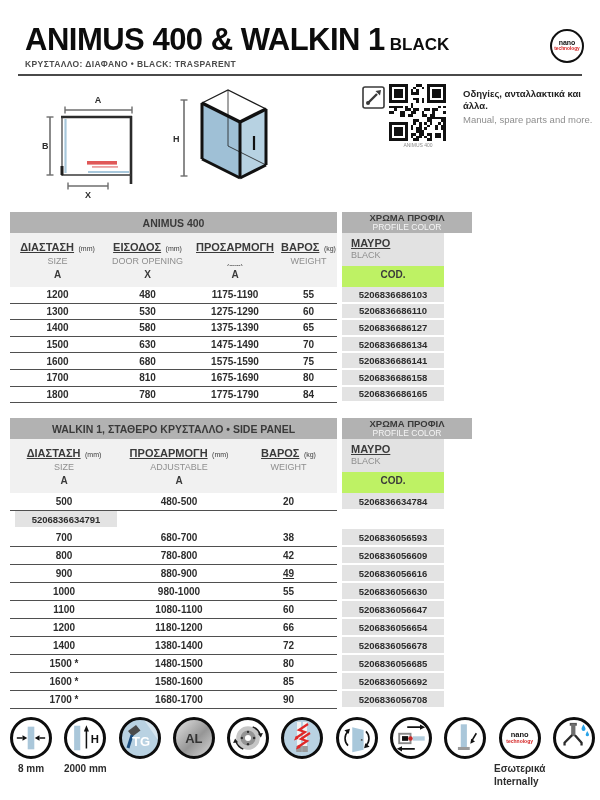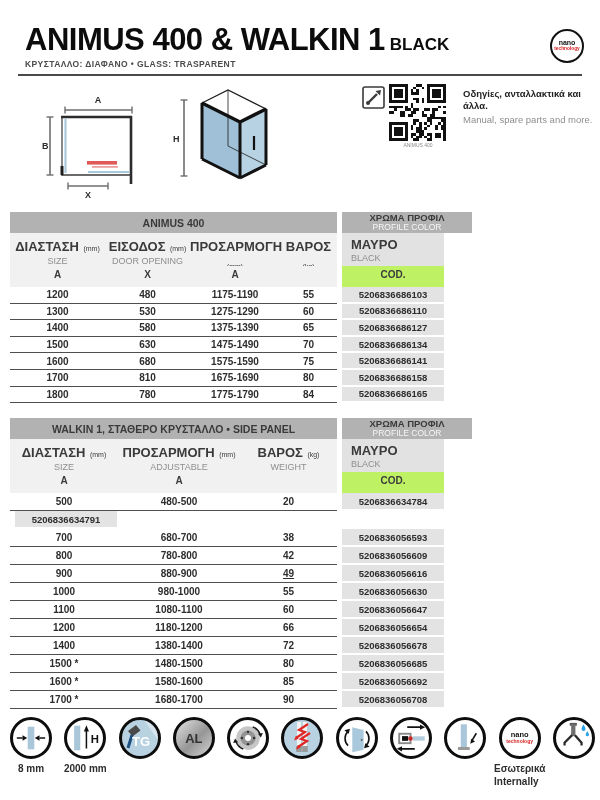--- a/index.html
+++ b/index.html
@@ -29,21 +29,21 @@
   #table1{top:212px;} #table2{top:418px;}
   .band-row{display:flex;height:21px;}
   .band-main{width:327px;background:#b2b2b2;display:flex;align-items:center;justify-content:center;
              font-size:10.5px;font-weight:bold;color:#3a3a3a;}
   .band-color{width:130px;margin-left:5px;background:#b2b2b2;text-align:center;padding-top:1px;box-sizing:border-box;}
   .bc1{font-size:9.5px;font-weight:bold;color:#3a3a3a;line-height:1.05;}
   .bc2{font-size:8.5px;color:#f5f5f5;line-height:1.1;}
   .head-row{display:flex;height:33px;}
   .head-left{width:327px;background:#f1f1f1;display:flex;}
   .head-cell{text-align:center;padding-top:4px;box-sizing:border-box;}
-  .hc-gr{font-size:13px;font-weight:bold;color:#3a3a3a;}
+  .hc-gr{font-size:11px;font-weight:bold;color:#3a3a3a;text-decoration:underline;}
   .hc-unit{font-size:7px;font-weight:normal;color:#3a3a3a;}
   .hc-en{font-size:9px;color:#8e8e8e;margin-top:1px;}
   .head-color{width:102px;margin-left:5px;background:#e2e2e2;padding:4px 0 0 9px;box-sizing:border-box;text-align:left;}
   .sub-row{display:flex;height:21px;}
   .sub-left{width:327px;background:#f1f1f1;display:flex;}
   .sub-cell{text-align:center;font-size:10px;font-weight:bold;color:#3a3a3a;padding-top:3px;box-sizing:border-box;}
   .sub-color{width:102px;margin-left:5px;background:#bef264;text-align:center;font-size:10px;font-weight:bold;color:#3a3a3a;padding-top:3px;box-sizing:border-box;}
   .trow{display:flex;}
   .t1 .trow{height:16.6px;} .t2 .trow{height:18px;}
   .trow-left{width:327px;border-bottom:1px solid #4f4f4f;display:flex;align-items:center;box-sizing:border-box;}
@@ -66,21 +66,21 @@
   .ni2{font-size:5px;font-weight:bold;color:#d42222;line-height:1.4;}
 </style>
 </head>
 <body>
 
 <div class="page">
 
   <div class="title-row">
     <span class="title-main">ANIMUS 400 &amp; WALKIN 1</span><span class="title-suffix">BLACK</span>
   </div>
-  <div class="subtitle">ΚΡΥΣΤΑΛΛΟ: ΔΙΑΦΑΝΟ • GLASS: TRASPARENT</div>
+  <div class="subtitle">ΚΡΥΣΤΑΛΛΟ: ΔΙΑΦΑΝΟ • BLACK: TRASPARENT</div>
   <div class="nano-badge">
     <span class="nb1">nano</span>
     <span class="nb2">technology</span>
   </div>
   <div class="hrule"></div>
 
   <svg class="svg-abs" style="left:40px;top:86px;" width="120" height="120" viewBox="0 0 120 120">
 
     <line x1="25" y1="24" x2="92" y2="24" stroke="#6e6e6e" stroke-width="1.6"></line>
     <line x1="25" y1="20.5" x2="25" y2="27.5" stroke="#6e6e6e" stroke-width="1.4"></line>

